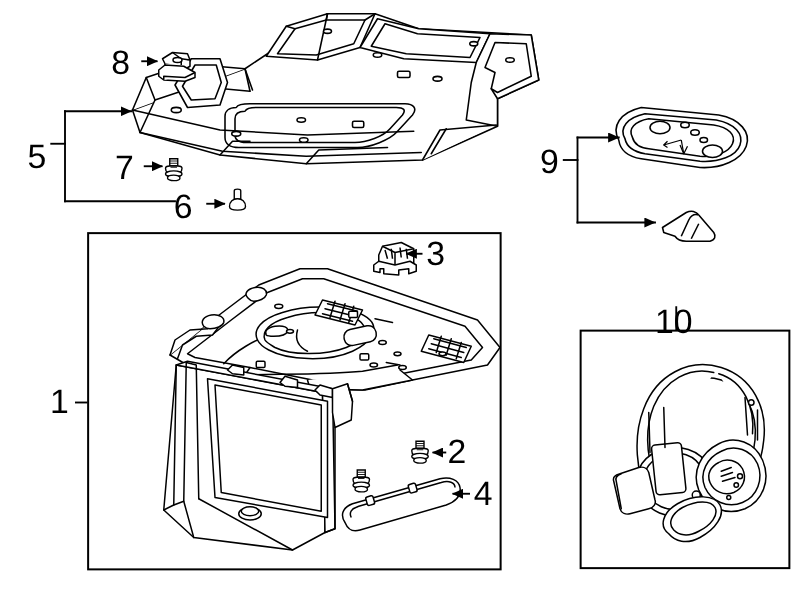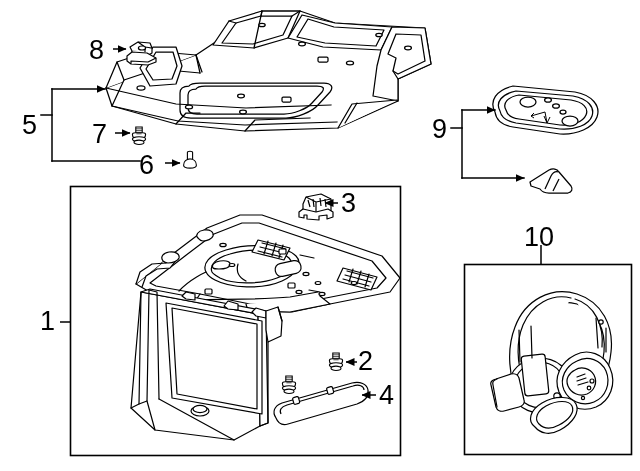--- a/index.html
+++ b/index.html
@@ -32,21 +32,21 @@
   }
   .lbl-1{font-size:27px;}
   .lbl-2{font-size:27px;}
   .lbl-3{font-size:27px;}
   .lbl-4{font-size:27px;}
   .lbl-5{font-size:27px;}
   .lbl-6{font-size:27px;}
   .lbl-7{font-size:27px;}
   .lbl-8{font-size:27px;}
   .lbl-9{font-size:27px;}
-  .lbl-10{font-size:27px;}
+  .lbl-10{font-size:27px;margin-top:20px;}
 </style>
 </head>
 <body>
 
 <div id="stage">
 
   <svg id="art" viewBox="0 0 640 471" xmlns="http://www.w3.org/2000/svg">
     <defs>
       <marker id="arrowhead" markerWidth="9" markerHeight="8" refX="8.5" refY="4" orient="auto" markerUnits="userSpaceOnUse">
         <path d="M0,0 L9,4 L0,8 Z" fill="#000"></path>

